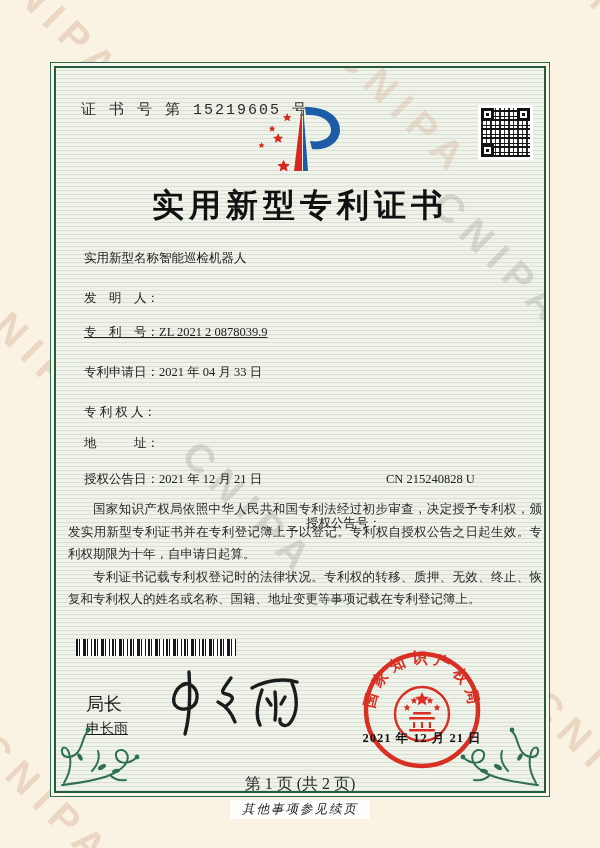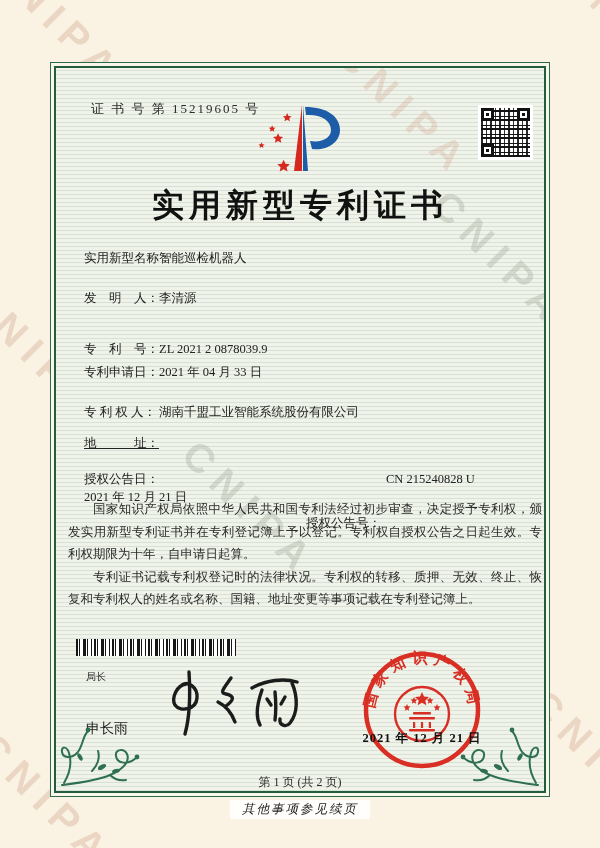--- a/index.html
+++ b/index.html
@@ -39,21 +39,21 @@
     position:relative; width:100%; height:100%;
     border:2px solid #245c40;
     background-color:#f0f3e9;
     background-image:repeating-linear-gradient(0deg,
       rgba(118,152,126,0.20) 0px, rgba(118,152,126,0.20) 1px,
       transparent 1px, transparent 4px);
     overflow:hidden;
   }
   .layer { position:absolute; z-index:2; }
 
-  .cert-no { left:35px; top:32px; font-size:13px; letter-spacing:2px; color:#2b2b2b; }
+  .cert-no { left:25px; top:32px; font-size:15px; letter-spacing:2px; color:#2b2b2b;font-family:Liberation Mono, monospace; }
 
   .logo { left:200px; top:33px; width:94px; height:76px; }
   .qr {
     left:422px; top:37px; width:55px; height:55px;
     background:#fff; padding:3px;
   }
   .qr-grid {
     position:relative; width:100%; height:100%;
     background:
       repeating-linear-gradient(90deg, rgba(17,17,17,0.9) 0 2px, transparent 2px 5px, rgba(17,17,17,0.85) 5px 6px, transparent 6px 9px),
@@ -74,54 +74,54 @@
     left:0; top:116px; width:100%; text-align:center;
     font-size:32px; font-weight:700; letter-spacing:5px; color:#111;
   }
 
   .fields { left:28px; top:179px; width:452px; font-size:12.5px; line-height:18px; color:#222; }
   .frow { position:absolute; left:0; display:flex; align-items:flex-start; }
   .frow .lbl { display:inline-block; width:75px; white-space:nowrap; flex:none; }
   .frow .val { display:inline-block; }
   .r1 { top:2px; }
   .r2 { top:42px;text-align:center; }
-  .r3 { top:93px; }
+  .r3 { top:76px;text-decoration:underline; }
   .r4 { top:116px; }
   .r5 { top:156px; }
-  .r6 { top:187px;text-decoration:underline; }
+  .r6 { top:187px; }
   .r7 { top:223px; }
   .pair2 { position:absolute; left:222px; top:0; display:flex; }
   .pair2 .lbl { width:80px;margin-top:44px; }
 
   .body-text {
     left:12px; top:430px; width:474px;
     font-size:12.5px; line-height:22.5px;
     text-align:justify; color:#2a2a2a;
   }
   .body-text p { text-indent:2em; }
 
   .barcode {
     left:20px; top:571px; width:160px; height:17px;
     background:repeating-linear-gradient(90deg,
       #161616 0 2px, #fff 2px 3px, #161616 3px 4px, #fff 4px 7px,
       #161616 7px 10px, #fff 10px 11px, #161616 11px 12px, #fff 12px 15px,
       #161616 15px 16px, #fff 16px 18px);
   }
 
   .signature { left:100px; top:600px; width:165px; height:74px; }
-  .officer-title { left:30px; top:602px; font-size:10px; color:#1c1c1c; }
-  .officer-name  { left:30px; top:652px; font-size:14px; color:#1c1c1c; }
+  .officer-title { left:30px; top:624px; font-size:18px; color:#1c1c1c; }
+  .officer-name  { left:30px; top:652px; font-size:14px; color:#1c1c1c;text-decoration:underline; }
 
   .seal { left:304px; top:580px; width:124px; height:124px; opacity:0.95; }
   .seal-date {
     left:300px; top:662px; width:132px; text-align:center;
     font-size:12.5px; font-weight:700; color:#101010; letter-spacing:1px;
   }
 
-  .page-info { left:0; top:706px; width:100%; text-align:center; font-size:12px; color:#2b2b2b; }
+  .page-info { left:0; top:706px; width:100%; text-align:center; font-size:16px; color:#2b2b2b; }
 
   .corner { bottom:2px; width:88px; height:80px; z-index:2; }
   .corner.bl { left:2px; }
   .corner.br { right:2px; transform:scaleX(-1); }
 
   .note {
     position:absolute; left:50%; top:800px; transform:translateX(-50%);
     background:rgba(255,255,255,0.9);
     padding:1px 12px;
     font-size:12.5px; font-style:italic; letter-spacing:2px; color:#222;
@@ -172,39 +172,37 @@
     <div class="layer title">实用新型专利证书</div>
 
     <div class="layer fields">
       <div class="frow r1">
         <span class="lbl">实用新型名称：</span>
         <span class="val">智能巡检机器人</span>
       </div>
       <div class="frow r2">
         <span class="lbl">发　明　人：</span>
         <span class="val">
-          <span style="display:block">李清源</span>
         </span>
       </div>
       <div class="frow r3">
         <span class="lbl">专　利　号：</span>
         <span class="val">ZL 2021 2 0878039.9</span>
       </div>
       <div class="frow r4">
         <span class="lbl">专利申请日：</span>
         <span class="val">2021 年 04 月 33 日</span>
       </div>
       <div class="frow r5">
         <span class="lbl">专 利 权 人：</span>
-        <span class="val">湖南千盟工业智能系统股份有限公司</span>
       </div>
       <div class="frow r6">
         <span class="lbl">地　　　址：</span>
       </div>
-      <div class="frow r7" style="width:452px;flex-direction:column;">
+      <div class="frow r7" style="width:452px;">
         <span class="lbl">授权公告日：</span>
         <span class="val">2021 年 12 月 21 日</span>
         <span class="pair2">
           <span class="lbl">授权公告号：</span>
           <span class="val">CN 215240828 U</span>
         </span>
       </div>
     </div>
 
     <div class="layer body-text">

